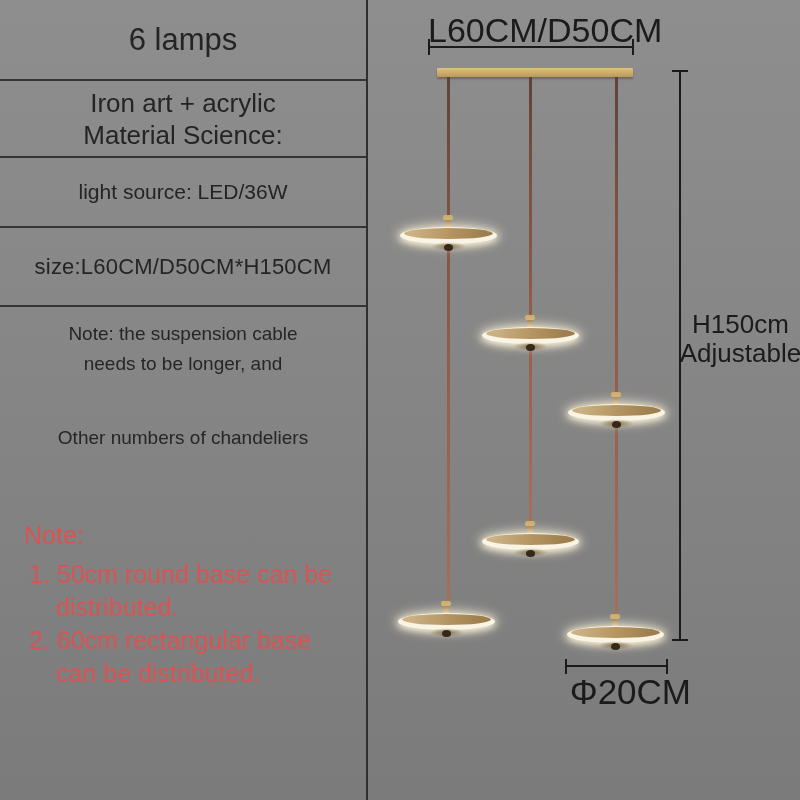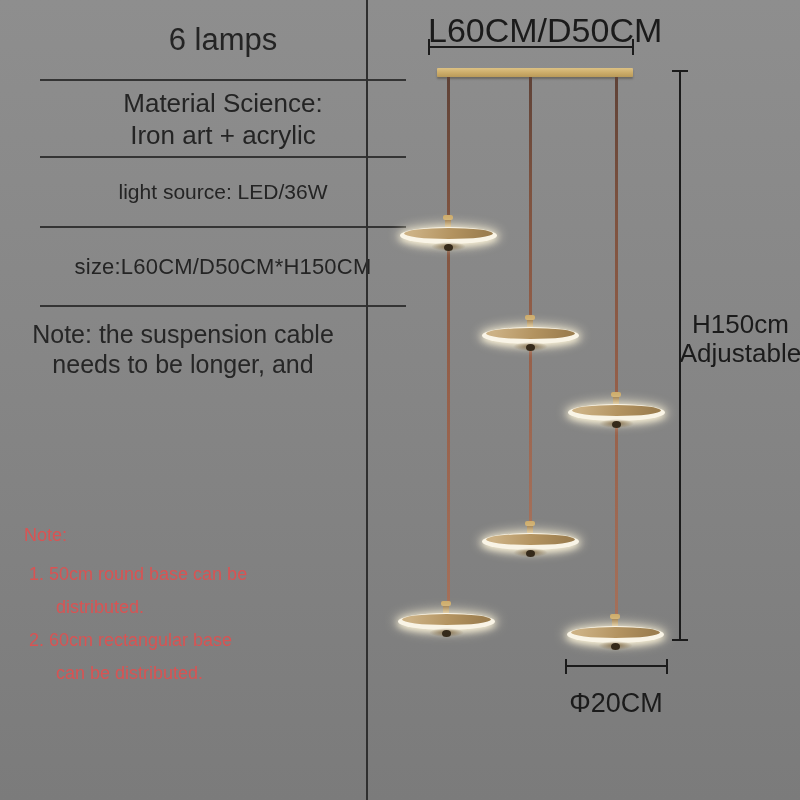--- a/index.html
+++ b/index.html
@@ -3,42 +3,42 @@
 <meta charset="utf-8">
 <style>
   html,body{margin:0;padding:0;background:#6f6f6f;}
   .stage{
     position:relative;width:800px;height:800px;overflow:hidden;
     background:linear-gradient(180deg,#8e8e8e 0%,#868686 45%,#7b7b7b 100%);
     font-family:"Liberation Sans","DejaVu Sans",sans-serif;
     color:#242424;
   }
   
-  .spec-panel{position:absolute;left:0;top:0;width:366px;margin-left:40px;}
+  .spec-panel{position:absolute;left:0;top:0;width:366px;}
   .v-divider{position:absolute;left:366px;top:0;width:2px;height:800px;background:#2f2f2f;}
   .spec-row{
     box-sizing:border-box;width:366px;border-bottom:2px solid #343434;
     display:flex;flex-direction:column;align-items:center;justify-content:center;
     text-align:center;
   }
   .row-lamps{height:81px;font-size:31px;}
   .row-material{height:77px;font-size:26px;line-height:32px;}
   .row-light{height:70px;font-size:21px;}
   .row-size{height:79px;font-size:22px;letter-spacing:.2px;}
-  .note-black{position:absolute;left:0;width:366px;text-align:center;font-size:25px;line-height:30px;color:#262626;}
+  .note-black{position:absolute;left:0;width:366px;text-align:center;font-size:19px;line-height:30px;color:#262626;}
   .note-p1{top:319px;}
   .note-p2{top:423px;}
-  .note-red{position:absolute;left:24px;top:520px;color:#d95353;font-size:18px;line-height:30px;}
+  .note-red{position:absolute;left:24px;top:520px;color:#d95353;font-size:25px;line-height:30px;}
   .note-red .red-items{margin-top:8px;margin-left:5px;line-height:33px;}
   .red-item .cont{padding-left:27px;}
   
   .dim-label{position:absolute;color:#1b1b1b;text-align:center;}
   .label-width{left:428px;top:11px;width:206px;font-size:34px;}
   .label-height{left:668px;top:310px;width:145px;font-size:26px;line-height:29px;}
-  .label-dia{left:541px;top:688px;width:150px;font-size:27px;}
+  .label-dia{left:541px;top:672px;width:150px;font-size:35px;text-align:right;}
   .dim-h{position:absolute;height:2px;background:#1b1b1b;}
   .dim-h .tick{position:absolute;width:2px;background:#1b1b1b;}
   .dim-top{left:428px;top:46px;width:206px;}
   .dim-top .tick{height:16px;top:-7px;}
   .dim-bottom{left:565px;top:665px;width:103px;}
   .dim-bottom .tick{height:15px;top:-6px;}
   .tick.l{left:0;} .tick.r{right:0;}
   .dim-v{position:absolute;left:679px;top:70px;width:2px;height:571px;background:#1b1b1b;}
   .dim-v .cap{position:absolute;left:-7px;width:16px;height:2px;background:#1b1b1b;}
   .cap.t{top:0;} .cap.b{bottom:0;}
@@ -75,37 +75,38 @@
 </head>
 <body>
 
 <div class="stage">
 
   <aside class="spec-panel">
     <div class="spec-row row-lamps">
       <span>6 lamps</span>
     </div>
     <div class="spec-row row-material">
+      <span>Iron art + acrylic</span>
       <span>Material Science:</span>
-      <span>Iron art + acrylic</span>
     </div>
     <div class="spec-row row-light">
       <span>light source: LED/36W</span>
     </div>
     <div class="spec-row row-size">
       <span>size:L60CM/D50CM*H150CM</span>
     </div>
   </aside>
   <div class="v-divider"></div>
 
   <div class="note-black note-p1">
     <div>Note: the suspension cable</div>
     <div>needs to be longer, and</div>
   </div>
   <div class="note-black note-p2">
+    <div>Other numbers of chandeliers</div>
   </div>
 
   <div class="note-red">
     <div class="red-title">Note:</div>
     <div class="red-items">
       <div class="red-item">
         <div>1. 50cm round base can be</div>
         <div class="cont">distributed.</div>
       </div>
       <div class="red-item">

